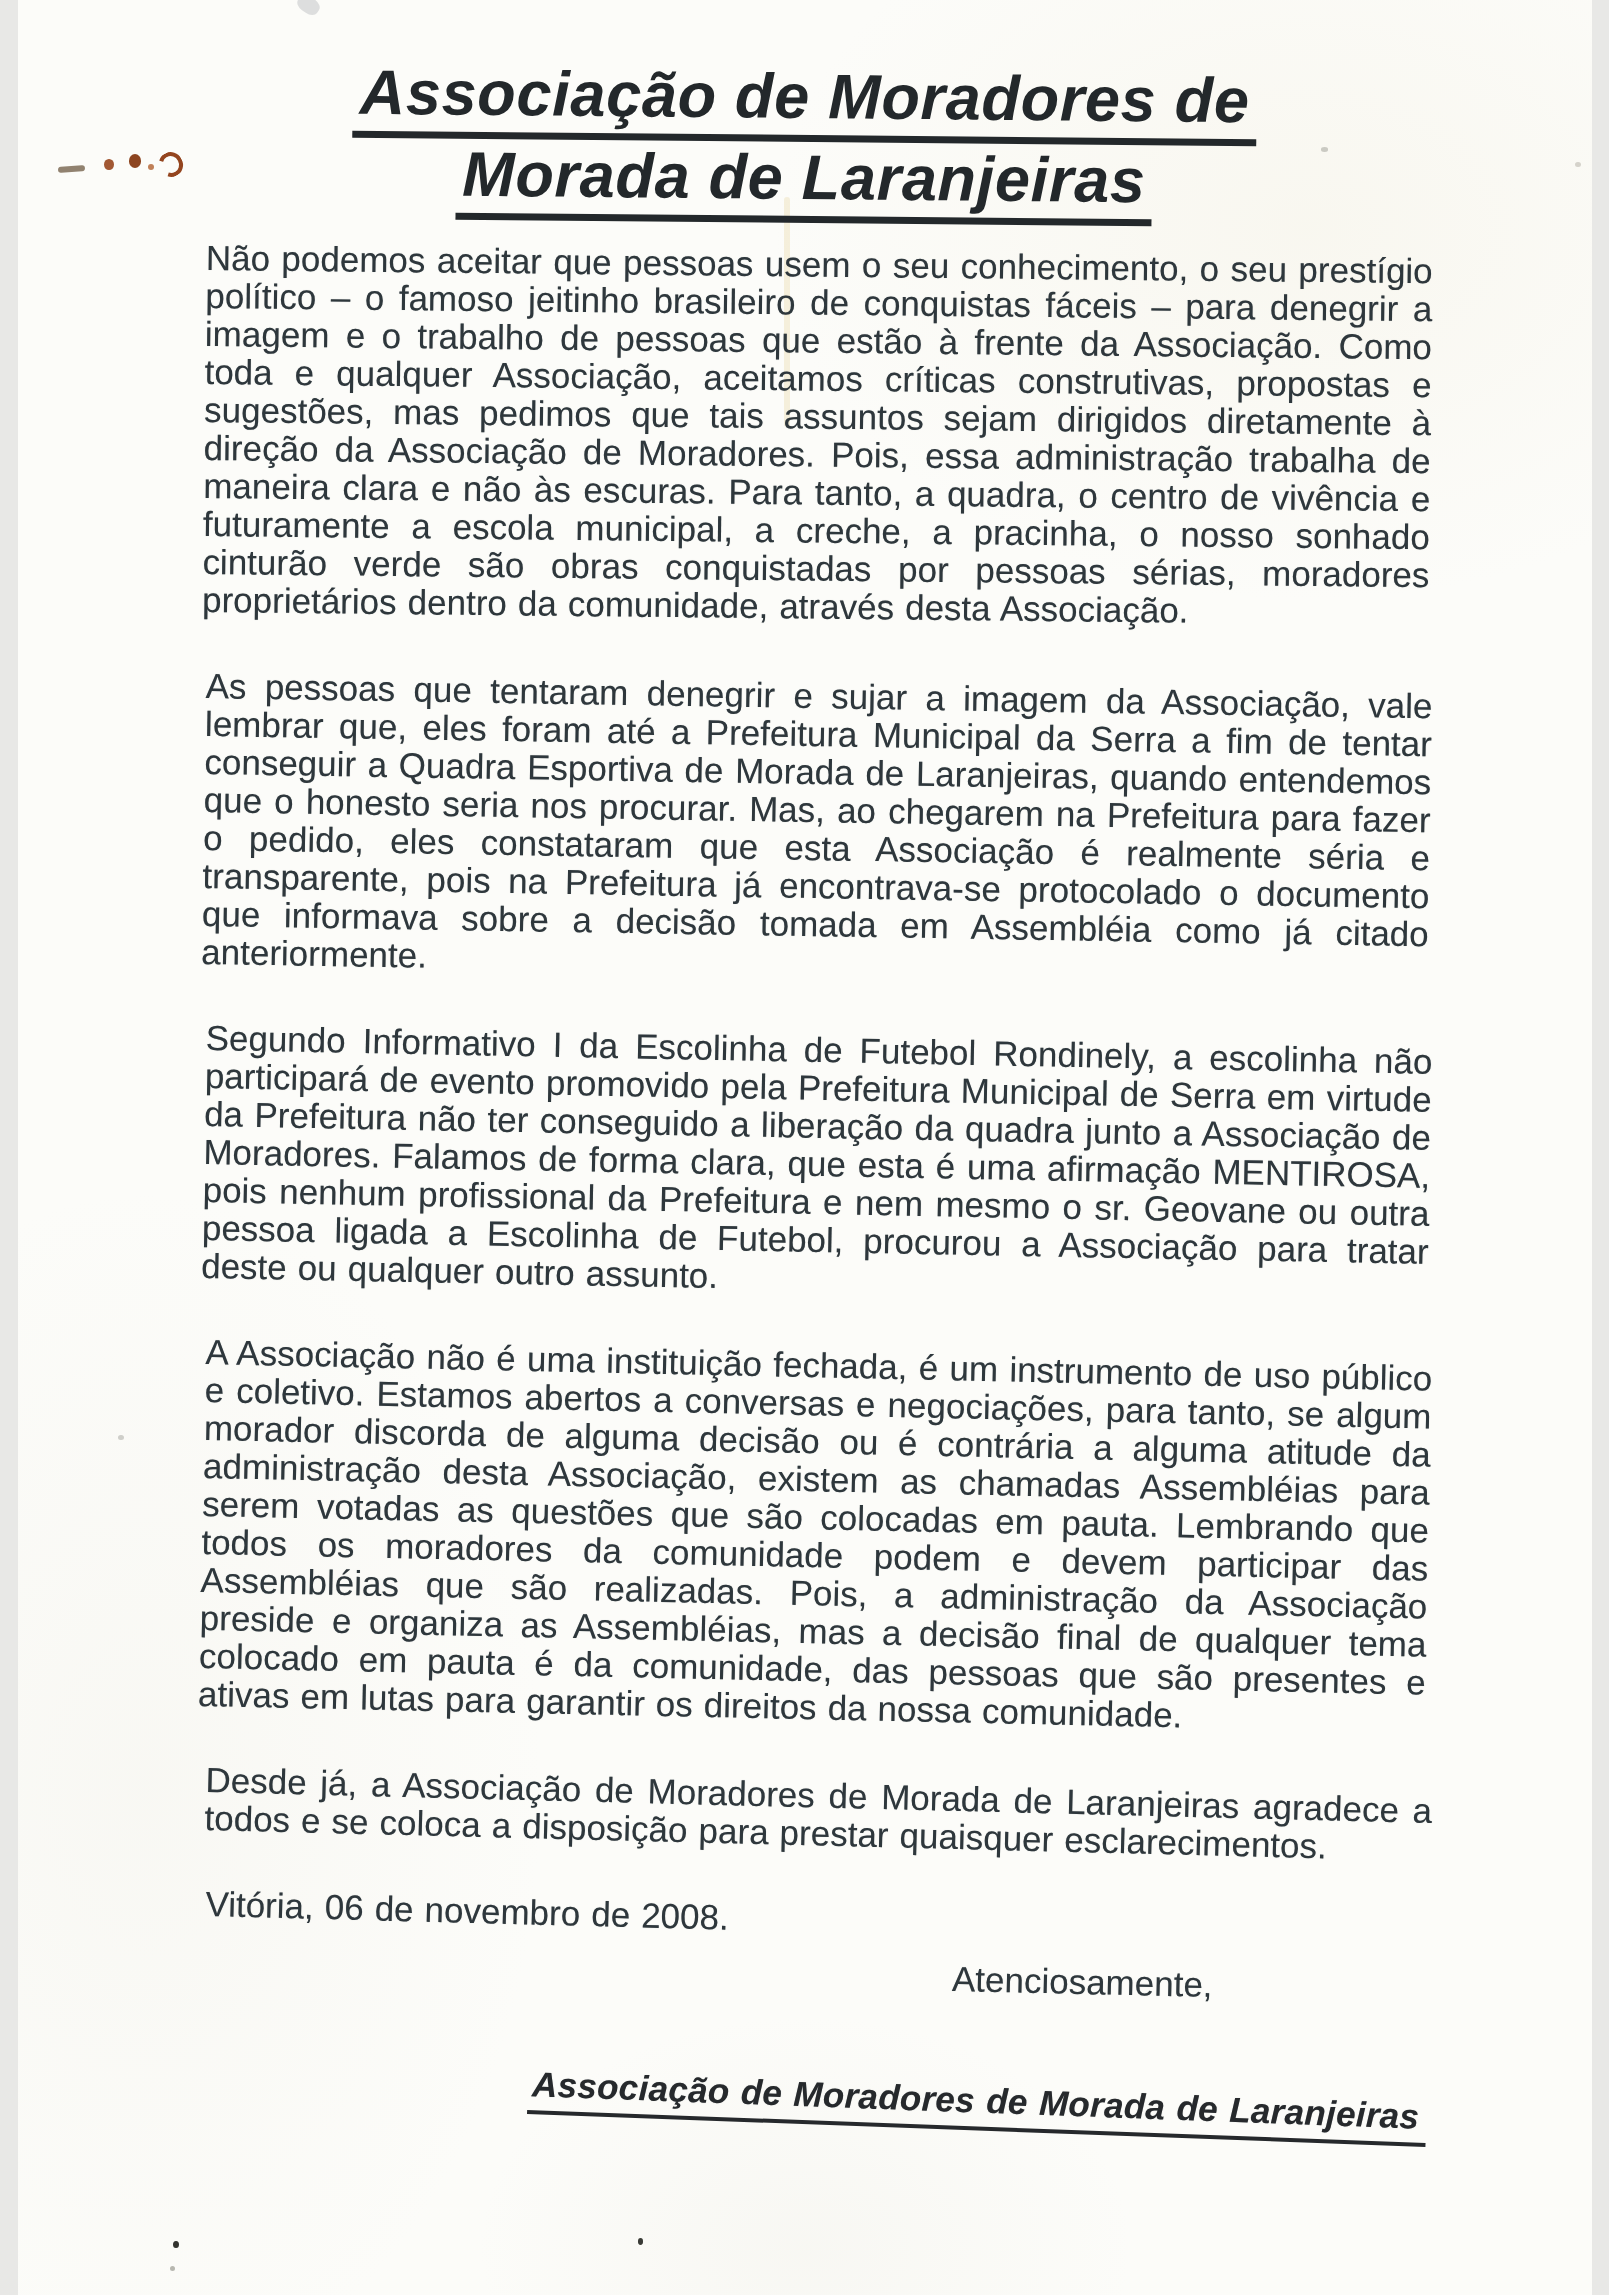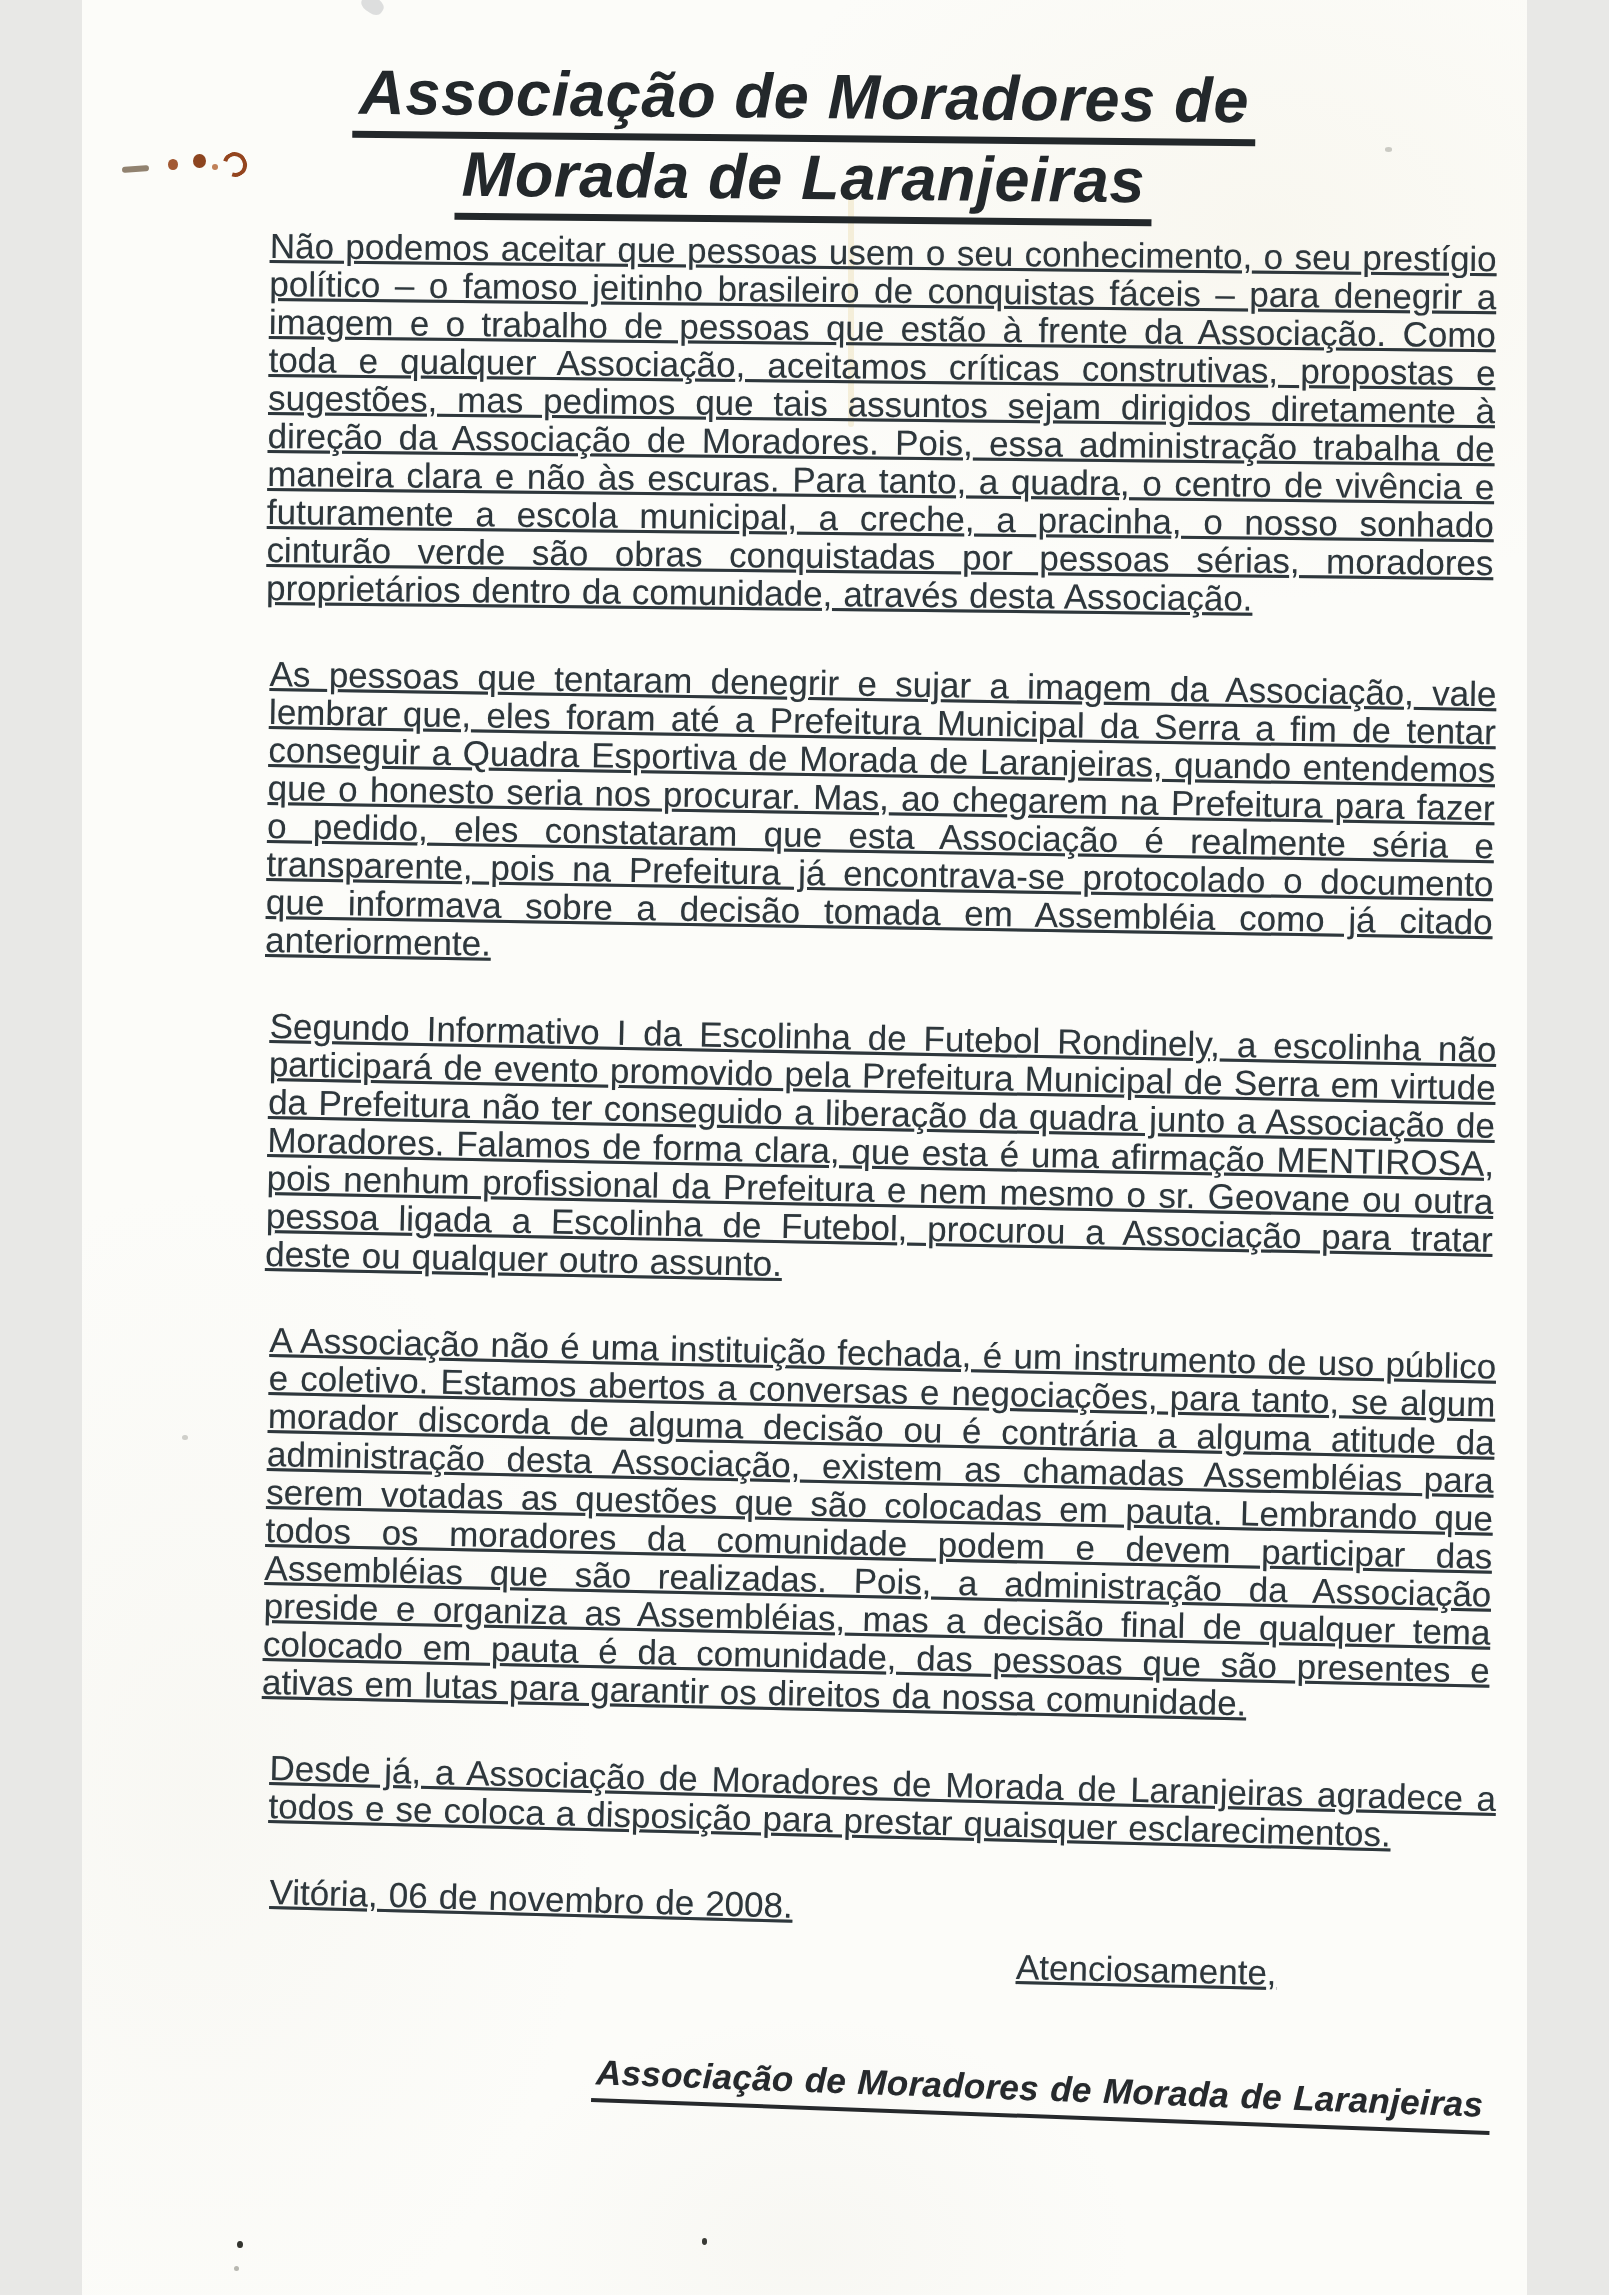--- a/index.html
+++ b/index.html
@@ -1,18 +1,18 @@
 <!DOCTYPE html>
 <html lang="pt" style="font-size:10.7px"><head>
 <meta charset="utf-8">
 <style>
   html,body{margin:0;padding:0;background:#e8e8e6;}
   .page{
     position:relative;
-    width:1445px;height:2295px;
+    width:1574px;height:2295px;
     margin:0 auto;
     background-color:#fcfcf9;
     background-image:
       radial-gradient(868px 601px at 82% 10%, rgba(236,229,206,.22), transparent 62%),
       radial-gradient(668px 1002px at 8% 78%, rgba(229,226,214,.16), transparent 60%),
       radial-gradient(468px 334px at 50% 98%, rgba(222,219,206,.14), transparent 70%);
     overflow:hidden;
     font-family:"Liberation Sans","DejaVu Sans",sans-serif;
     color:#2e373c;
   }
@@ -28,27 +28,26 @@
     letter-spacing:0.7px;
   }
   .title .title-line{
     display:inline-block;
     border-bottom:7.3px solid #23282b;
     padding:0 6.7px 2px 6.7px;
   }
   
   .content{
     width:1227px;
-    margin:4px 0 0 188px;
+    margin:16px 0 0 188px;
     font-size:35px;line-height:38px;
     text-align:justify;
     text-shadow:0 0 0.7px rgba(46,55,60,.38);
     word-spacing:1.3px;
     hyphens:none;
-    text-decoration:underline;
   }
   .content p{margin:0 0 48px 0;}
   .para{transform-origin:0 0;}
   .r1{transform:rotate(.62deg);}
   .r2{transform:rotate(.95deg);}
   .r3{transform:rotate(1.12deg);}
   .r4{transform:rotate(1.25deg);}
   .r5{transform:rotate(1.45deg);}
   .date-line{transform:rotate(1.5deg);transform-origin:0 0;text-align:left;}
   .closing{

